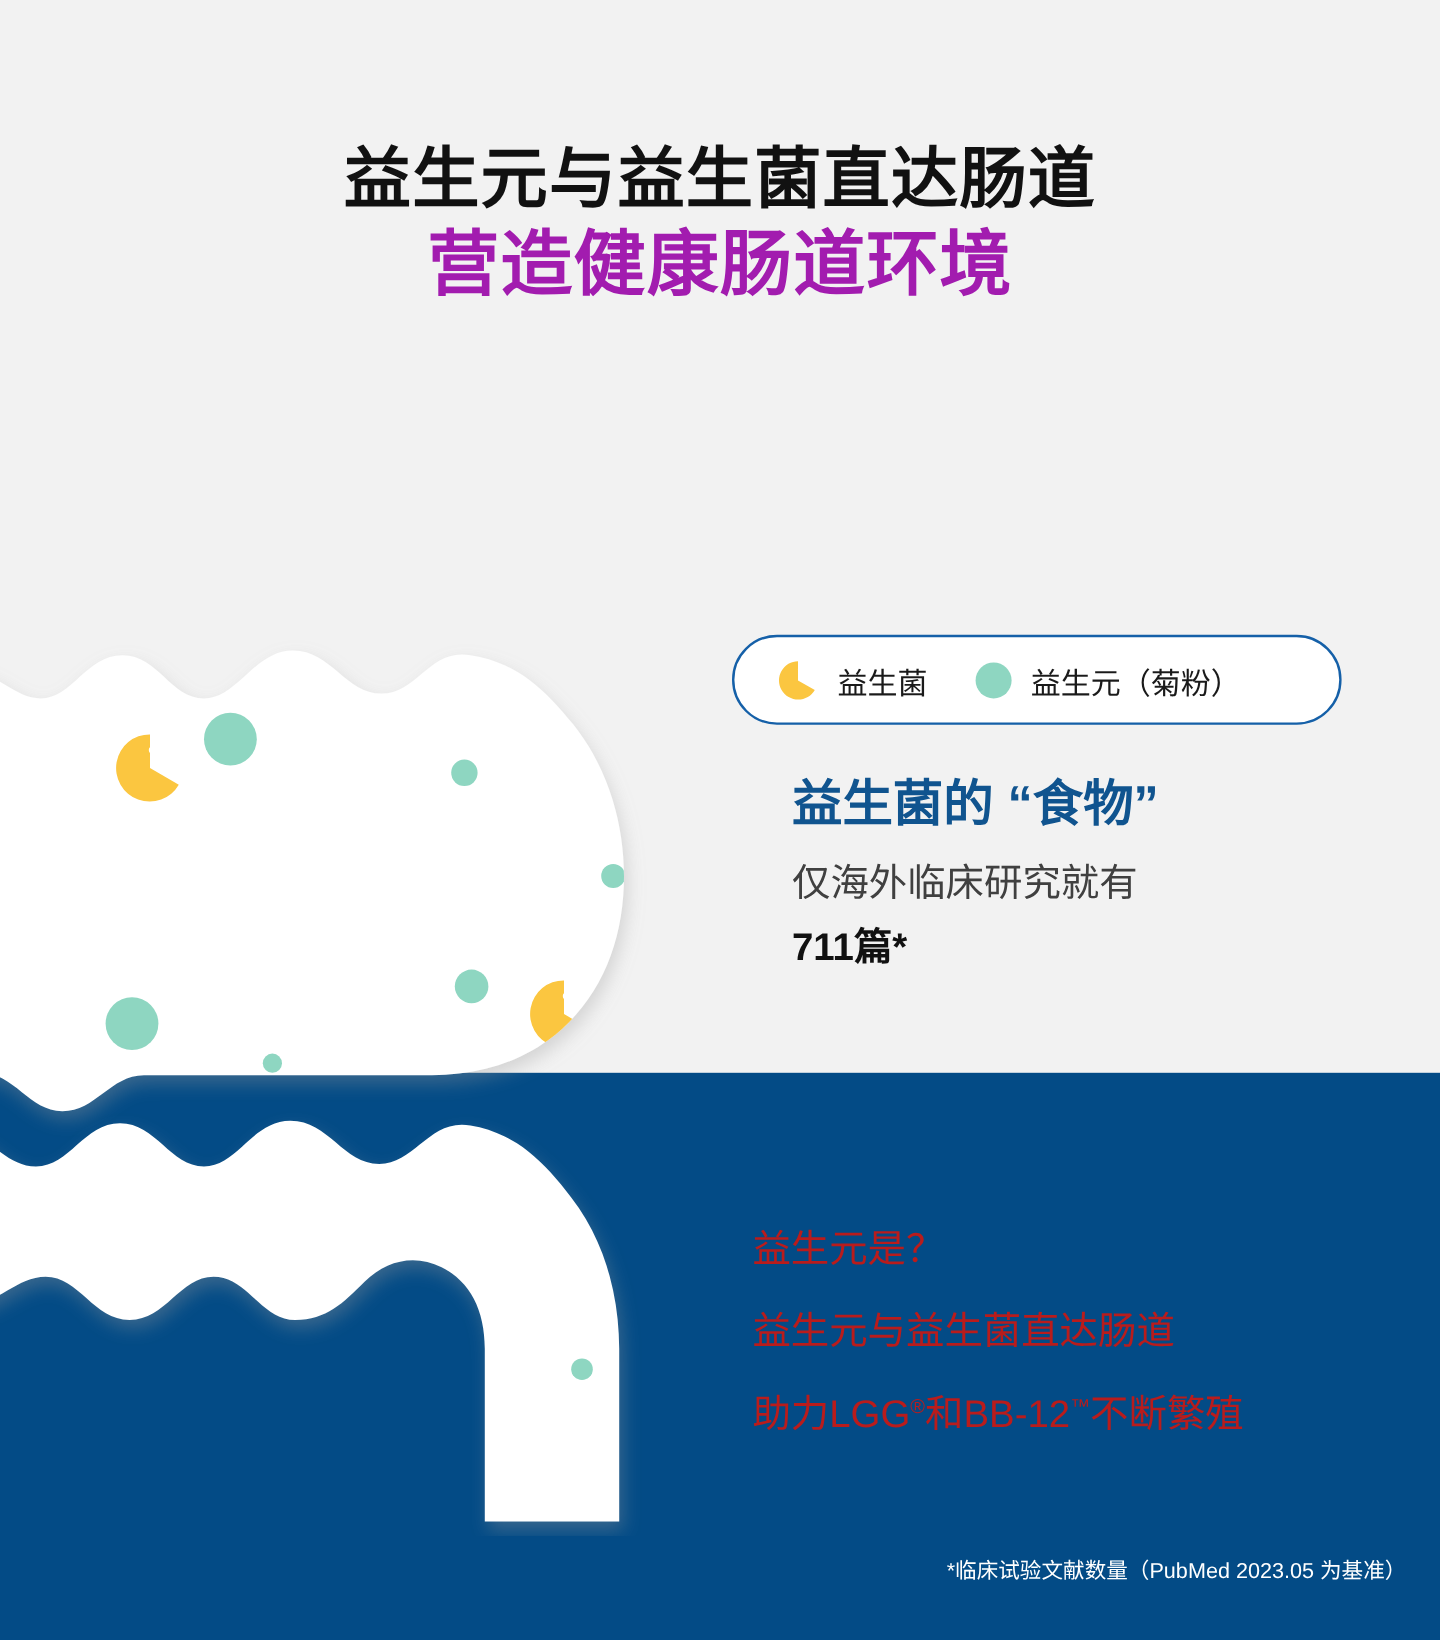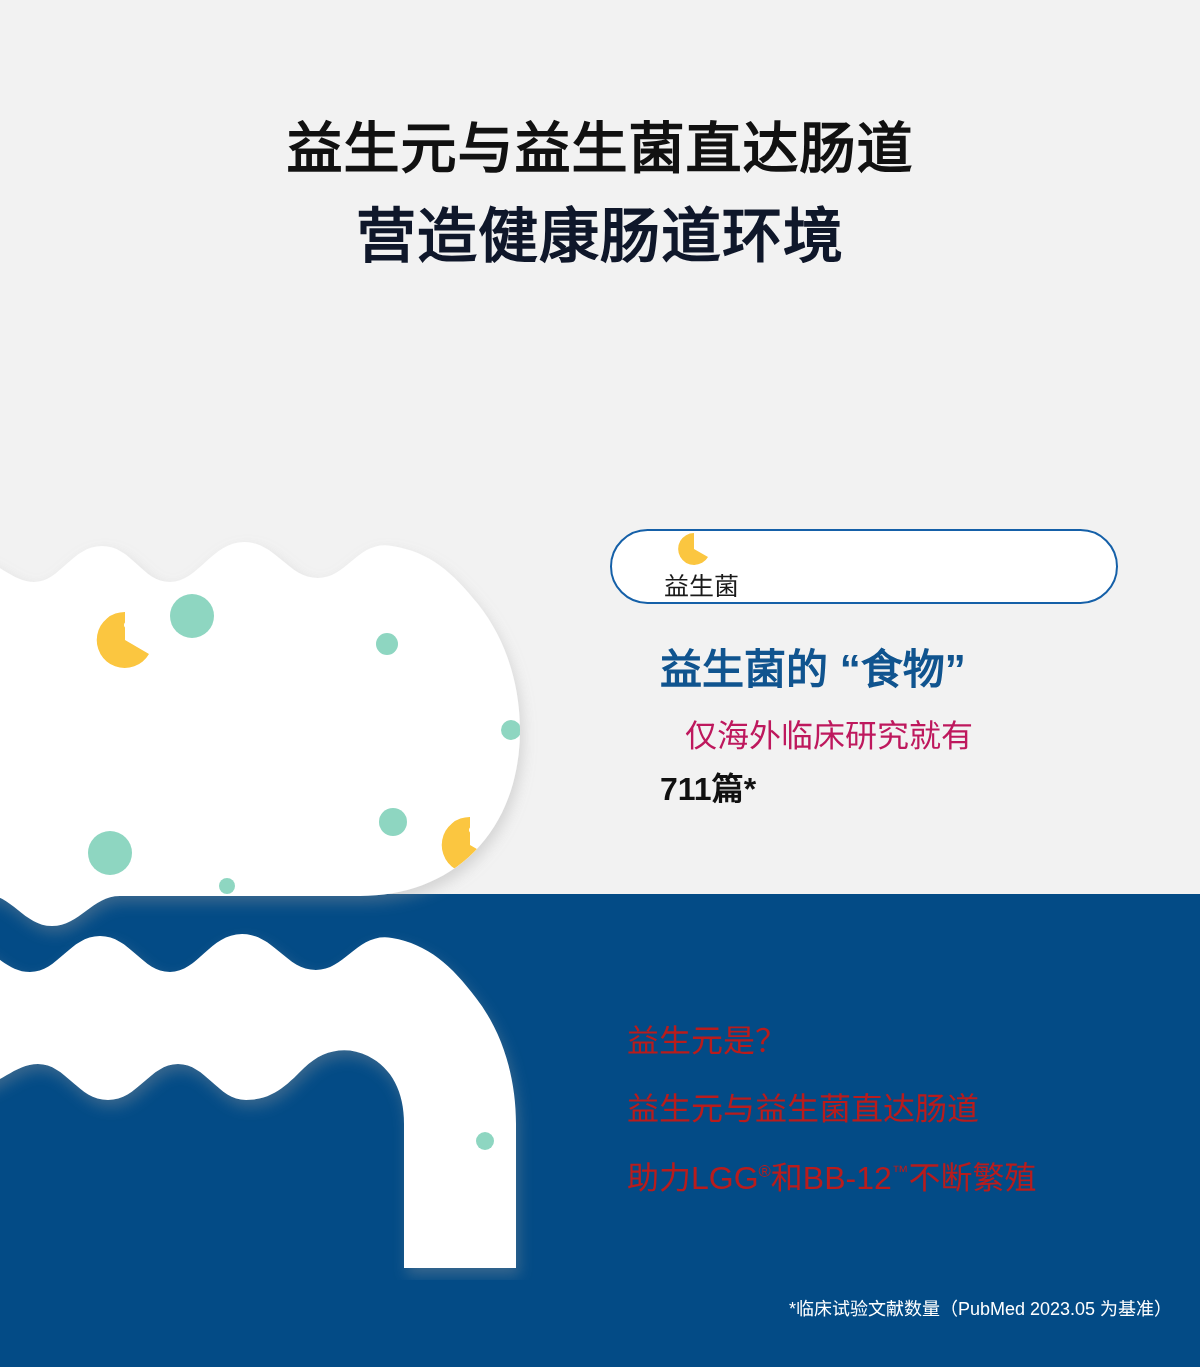--- a/index.html
+++ b/index.html
@@ -39,26 +39,26 @@
   }
   .headline-main {
     font-size: 56px;
     font-weight: 700;
     line-height: 1.12;
     letter-spacing: 1px;
     color: #111111;
     white-space: nowrap;
   }
   .headline-sub {
-    margin-top: 22px;
+    margin-top: 6px;
     font-size: 60px;
     font-weight: 700;
     line-height: 1.12;
     letter-spacing: 1px;
-    color: #0f172a;
+    color: #a21caf;
     white-space: nowrap;
   }
 
   
   .illustration {
     position: absolute;
     left: 0;
     top: 520px;
     width: 620px;
     height: 760px;
@@ -77,21 +77,20 @@
     box-sizing: border-box;
     border: 2px solid #1560A8;
     border-radius: 40px;
     background: #ffffff;
     display: flex;
     align-items: center;
   }
   .legend-item {
     display: flex;
     align-items: center;
-    flex-direction: column;
   }
   .legend-item.first { margin-left: 36px; }
   .legend-item.second { margin-left: 40px; }
   .legend-swatch {
     width: 34px;
     height: 34px;
     flex: 0 0 34px;
   }
   .legend-dot {
     width: 30px;
@@ -119,24 +118,23 @@
     font-size: 42px;
     font-weight: 700;
     color: #10548F;
     line-height: 1.2;
     white-space: nowrap;
   }
   .panel-light .p-line {
     margin-top: 22px;
     font-size: 32px;
     font-weight: 400;
-    color: #be185d;
+    color: #404040;
     line-height: 1.2;
     white-space: nowrap;
-    margin-left: 25px;
   }
   .panel-light .p-stat {
     margin-top: 14px;
     font-size: 32px;
     font-weight: 700;
     color: #111111;
     line-height: 1.2;
     white-space: nowrap;
   }
 
@@ -318,20 +316,24 @@
   </div>
 
   <div class="legend-pill">
     <div class="legend-item first">
       <svg class="legend-swatch" viewBox="0 0 34 34" aria-hidden="true">
         <path fill="#FBC640" d="M17,17 m0,-16 a16,16 0 1 0 14,24 L17,17 Z"></path>
         <circle cx="19" cy="8" r="2" fill="#ffffff"></circle>
       </svg>
       <span class="legend-label">益生菌</span>
     </div>
+    <div class="legend-item second">
+      <span class="legend-dot"></span>
+      <span class="legend-label">益生元（菊粉）</span>
+    </div>
   </div>
 
   <div class="panel-light">
     <div class="p-title">益生菌的 “食物”</div>
     <div class="p-line">仅海外临床研究就有</div>
     <div class="p-stat">711篇*</div>
   </div>
 
   <div class="panel-blue">
     <div class="b-line">益生元是？</div>

